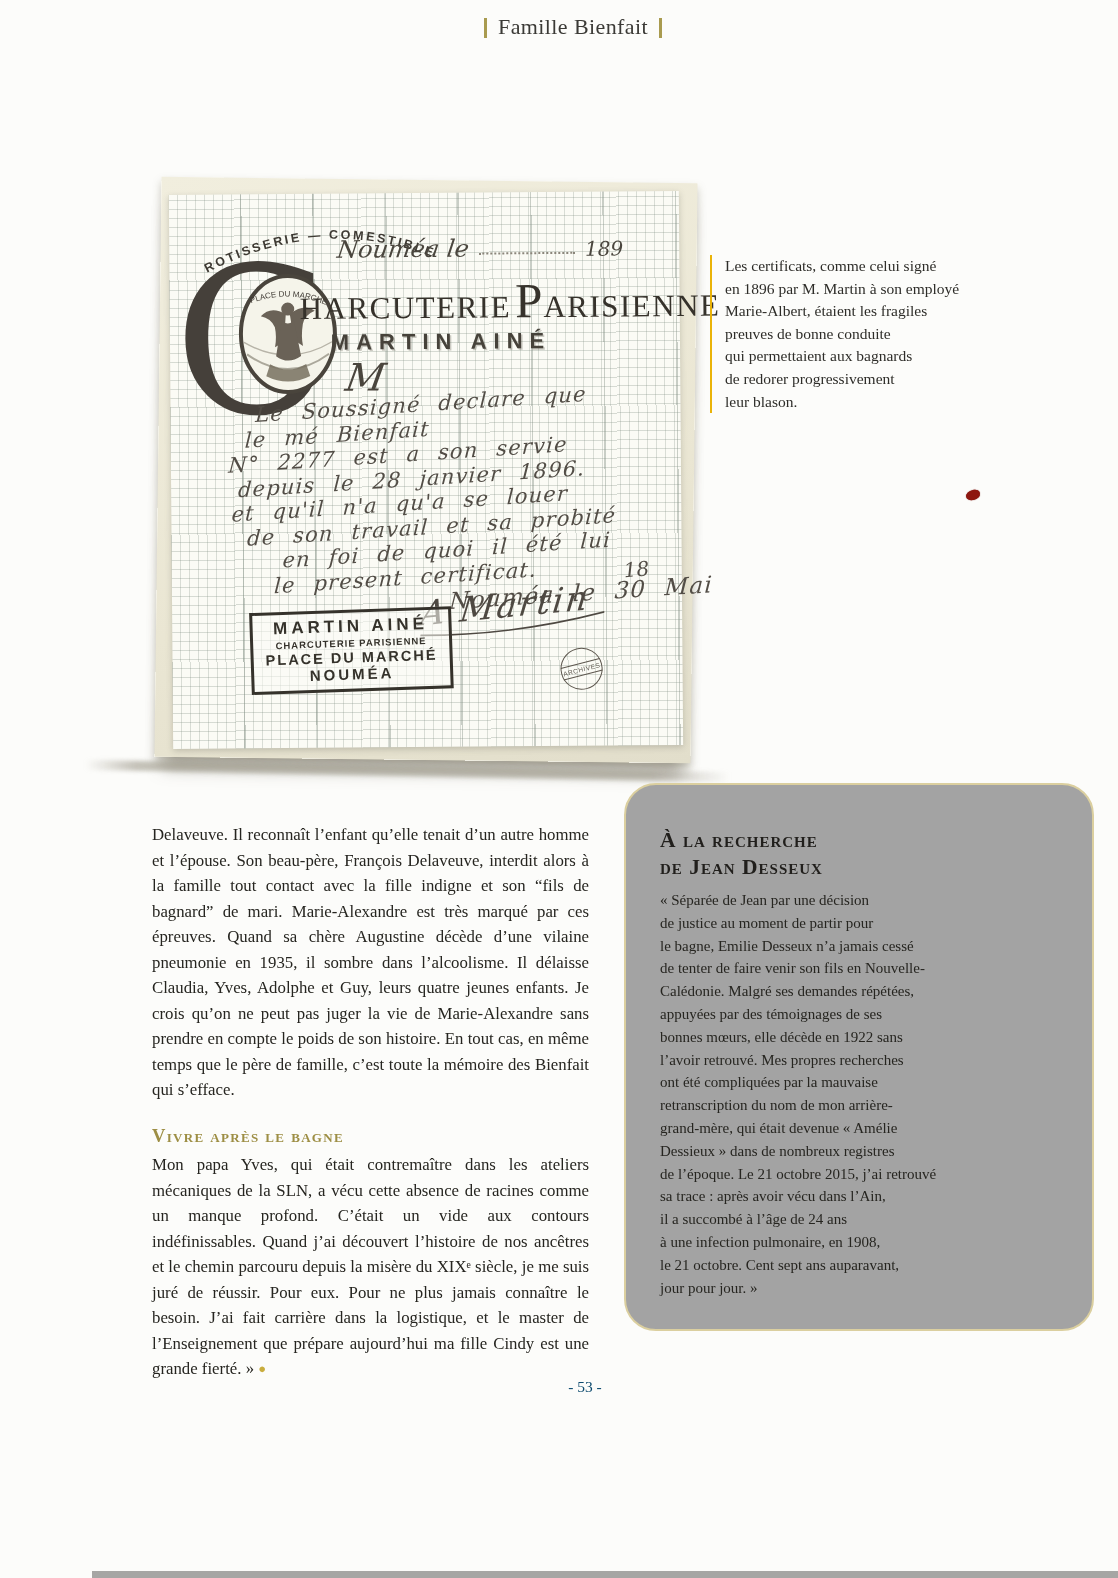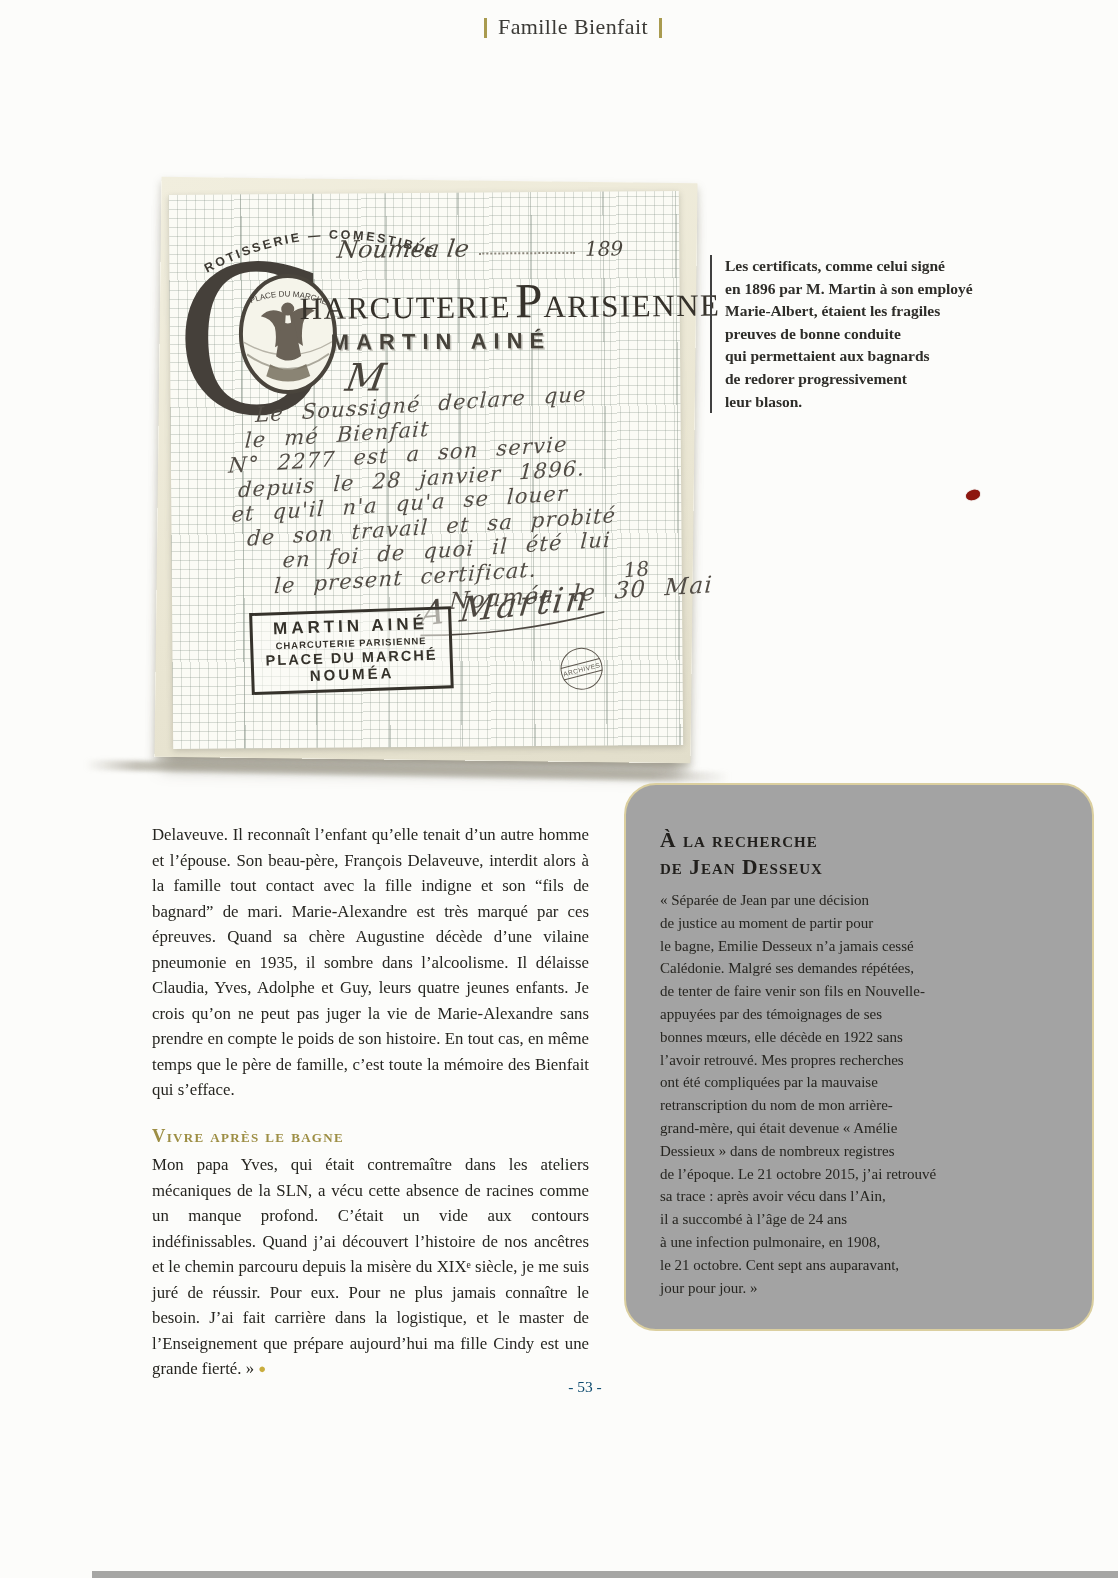--- a/index.html
+++ b/index.html
@@ -67,22 +67,22 @@
   .stamp-box .s3{font-family:"Liberation Sans",sans-serif;font-weight:700;font-size:14.5px;letter-spacing:2px;margin-top:1px;}
   .stamp-box .s4{font-family:"Liberation Sans",sans-serif;font-weight:700;font-size:15px;letter-spacing:3px;}
 
   .round-stamp{position:absolute;left:388px;top:456px;width:42px;height:42px;border:1.5px solid #5c564d;
                border-radius:50%;box-sizing:border-box;display:flex;align-items:center;justify-content:center;
                transform:rotate(-14deg);font-family:"Liberation Sans",sans-serif;font-size:6.5px;
                letter-spacing:.6px;color:#5c564d;text-align:center;line-height:7px;}
   .round-stamp .inner{border-top:1px solid #5c564d;border-bottom:1px solid #5c564d;padding:2px 1px;}
 
   
-  .caption{position:absolute;left:710px;top:255px;width:262px;padding-left:13px;border-left:2px solid #404040;
-           font-size:15.5px;line-height:22.6px;color:#2e2d29;font-weight:bold;}
+  .caption{position:absolute;left:710px;top:255px;width:262px;padding-left:13px;border-left:2px solid #eab308;
+           font-size:15.5px;line-height:22.6px;color:#2e2d29;}
   .red-speck{position:absolute;left:966px;top:490px;width:14px;height:10px;background:#8e1710;
              border-radius:60% 40% 55% 45%;transform:rotate(-10deg);box-shadow:0 0 1px #6d0f0a;}
 
   
   .left-col{position:absolute;left:152px;top:822px;width:437px;font-size:16.8px;line-height:25.5px;
             text-align:justify;color:#262520;}
   .left-col p{margin:0;}
   .subhead{margin:21px 0 3px;font-variant:small-caps;letter-spacing:1.3px;color:#9d8e44;font-size:18.5px;font-weight:700;}
   .end-dot{color:#c9ad3d;font-size:13px;vertical-align:1px;}
 
@@ -200,22 +200,22 @@
 
   <aside class="side-box">
     <div class="side-title">
       <div>À la recherche</div>
       <div>de Jean Desseux</div>
     </div>
     <div class="side-body">
         <div class="line">« Séparée de Jean par une décision</div>
         <div class="line">de justice au moment de partir pour</div>
         <div class="line">le bagne, Emilie Desseux n’a jamais cessé</div>
+        <div class="line">de tenter de faire venir son fils en Nouvelle-</div>
         <div class="line">Calédonie. Malgré ses demandes répétées,</div>
-        <div class="line">de tenter de faire venir son fils en Nouvelle-</div>
         <div class="line">appuyées par des témoignages de ses</div>
         <div class="line">bonnes mœurs, elle décède en 1922 sans</div>
         <div class="line">l’avoir retrouvé. Mes propres recherches</div>
         <div class="line">ont été compliquées par la mauvaise</div>
         <div class="line">retranscription du nom de mon arrière-</div>
         <div class="line">grand-mère, qui était devenue « Amélie</div>
         <div class="line">Dessieux » dans de nombreux registres</div>
         <div class="line">de l’époque. Le 21 octobre 2015, j’ai retrouvé</div>
         <div class="line">sa trace : après avoir vécu dans l’Ain,</div>
         <div class="line">il a succombé à l’âge de 24 ans</div>

